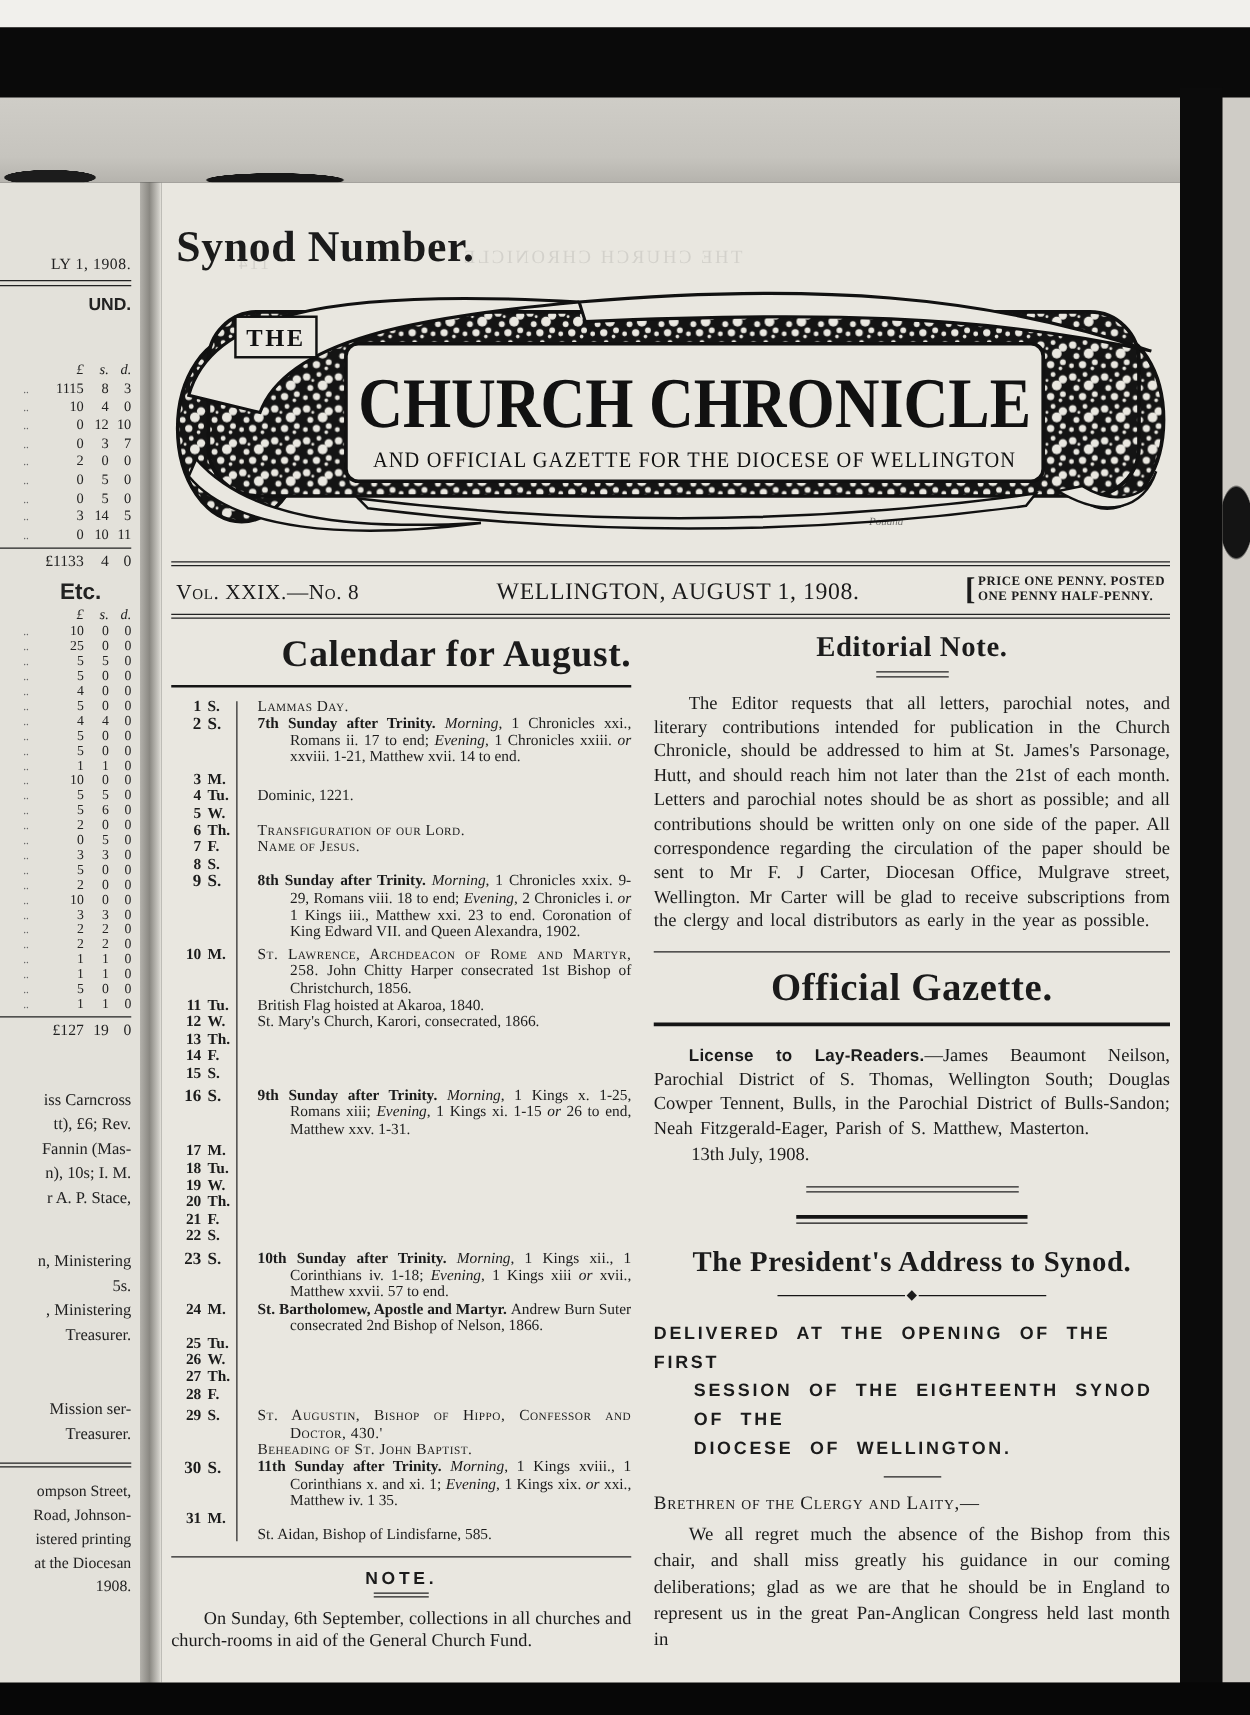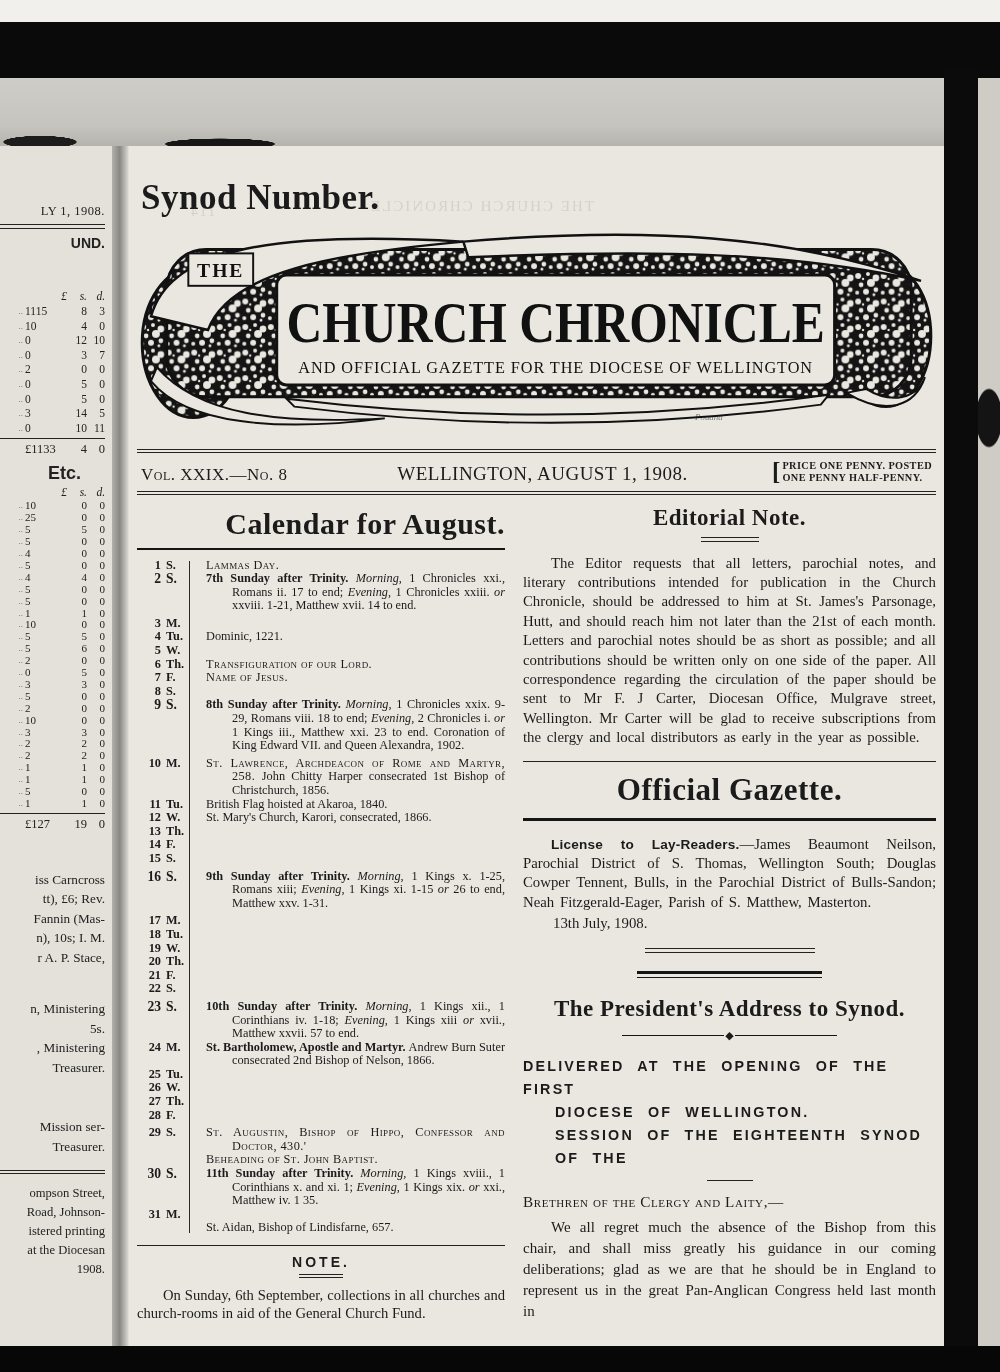--- a/index.html
+++ b/index.html
@@ -27,21 +27,21 @@
   .lp-inner{padding:58px 7px 0 0;text-align:right;}
   .lp-date{font-variant:small-caps;font-size:12.5px;letter-spacing:.5px;padding-left:25px;}
   .lp-rule2{border-top:1px solid #222;border-bottom:1px solid #222;height:3px;margin:5px 0 6px;}
   .lp-heading{font-family:"Liberation Sans",sans-serif;font-weight:bold;font-size:14px;margin-bottom:39px;}
   .m-head{display:flex;justify-content:flex-end;font-style:italic;font-size:11.5px;margin-bottom:2px;}
   .m-head span{display:inline-block;text-align:right;}
   .m-row{display:flex;justify-content:flex-end;line-height:14.6px;}
   .m-row::before{content:"..";color:#666;font-size:9px;margin-right:2px;align-self:center;}
   .m-row.m-blank::before{content:"";}
   .t2 .m-row{line-height:11.9px;font-size:11px;}
-  .m-c1{width:42px;text-align:left;}
+  .m-c1{width:42px;text-align:right;}
   .m-c2{width:20px;text-align:right;}
   .m-c3{width:18px;text-align:right;}
   .m-total{display:flex;justify-content:flex-end;border-top:1px solid #222;
     margin-top:3px;padding-top:3px;font-size:12.5px;line-height:15px;}
   .lp-etc{font-family:"Liberation Sans",sans-serif;font-weight:bold;font-size:18px;margin:6px 24px 2px 0;}
   .lp-frags{margin-top:38px;font-size:13.2px;line-height:19.5px;}
   .lp-frags.g2{margin-top:32px;}
   .lp-frags.g3{margin-top:40px;}
   .lp-rule2b{border-top:1px solid #222;border-bottom:1px solid #222;height:2px;margin:14px 0 10px;}
   .lp-foot{font-size:12.6px;line-height:19px;}
@@ -616,21 +616,21 @@
               </div>
               <div class="cal-row">
                 <span class="cal-n">31</span>
                 <span class="cal-d">M.</span>
                 <div class="cal-text"></div>
               </div>
               <div class="cal-row">
                 <span class="cal-n"></span>
                 <span class="cal-d"></span>
                 <div class="cal-text">
-                  <div class="cal-line"><span>St. Aidan, Bishop of Lindisfarne, 657.</span></div>
+                  <div class="cal-line"><span>St. Aidan, Bishop of Lindisfarne, 585.</span></div>
                 </div>
               </div>
             </div>
           <div class="note-rule"></div>
           <div class="note-title">NOTE.</div>
           <div class="note-title-rule"></div>
           <div class="note-body">On Sunday, 6th September, collections in all churches and church-rooms in aid of the General Church Fund.</div>
         </div>
 
         <div class="col-right">
@@ -654,22 +654,22 @@
 
           <div class="rule-heavy-short"></div>
 
           <div class="addr-title">The President's Address to Synod.</div>
           <div class="diamond-rule">
               <span>◆</span>
             </div>
 
           <div class="delivered">
               <div>DELIVERED AT THE OPENING OF THE FIRST</div>
+              <div class="dl-ind">SESSION OF THE EIGHTEENTH SYNOD OF THE</div>
               <div class="dl-ind">DIOCESE OF WELLINGTON.</div>
-              <div class="dl-ind">SESSION OF THE EIGHTEENTH SYNOD OF THE</div>
             </div>
           <div class="dash-short"></div>
 
           <div class="salutation">Brethren of the Clergy and Laity,—</div>
           <div class="addr-body">
               <div class="ind">We all regret much the absence of the Bishop from this chair, and shall miss greatly his guidance in our coming deliberations; glad as we are that he should be in England to represent us in the great Pan-Anglican Congress held last month in</div>
             </div>
         </div>
       </div>
 

